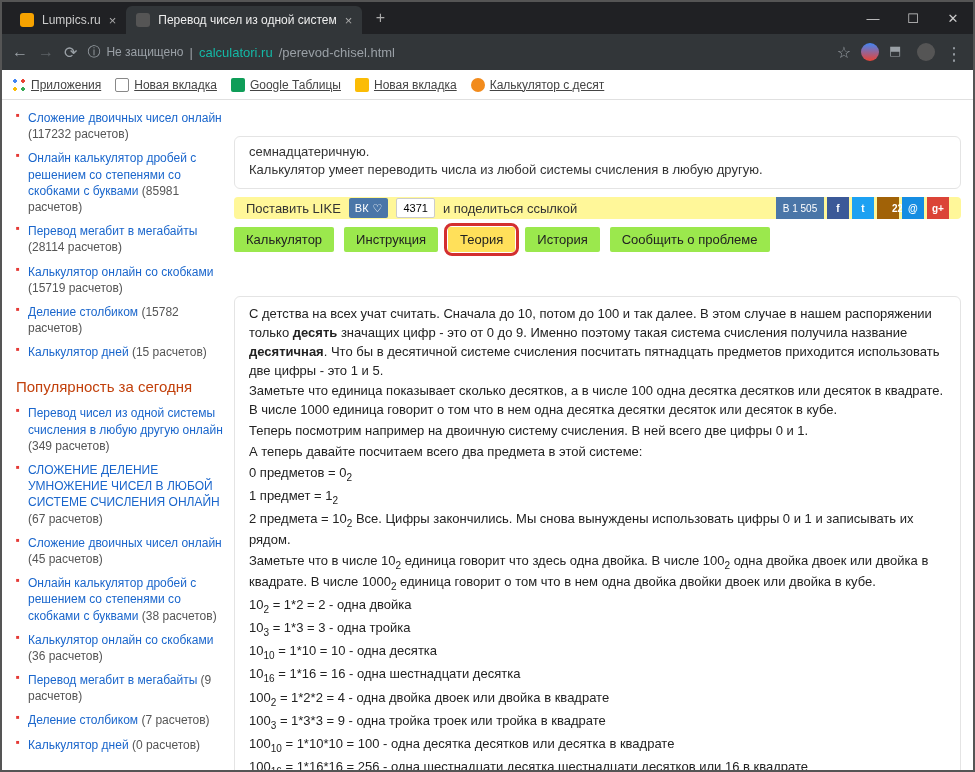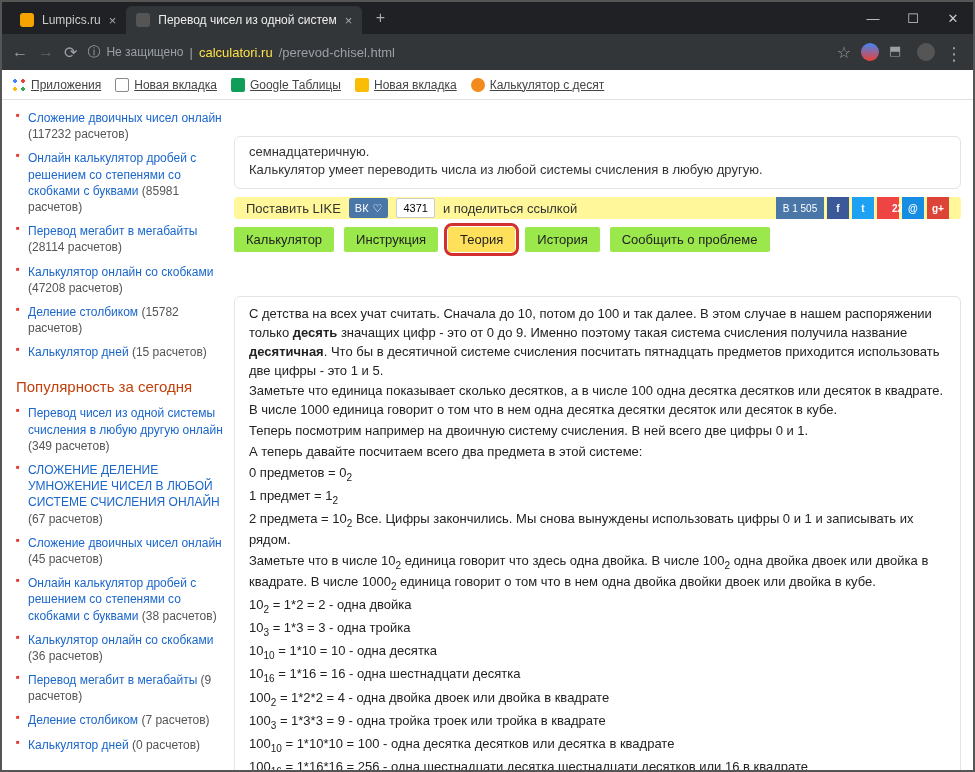--- a/index.html
+++ b/index.html
@@ -15,21 +15,21 @@
 .tab .fav-g { background: #555; }
 .tab .close { font-size: 13px; color: #aaa; }
 .newtab { width: 24px; height: 24px; color: #aaa; display: flex; align-items: center; justify-content: center; font-size: 16px; margin-left: 6px; }
 .winctrl { margin-left: auto; display: flex; }
 .winctrl div { width: 40px; height: 32px; color: #ccc; display: flex; align-items: center; justify-content: center; font-size: 13px; }
 
 .addrbar { height: 36px; background: #323639; display: flex; align-items: center; padding: 0 10px; gap: 10px; }
 .addrbar .navicon { color: #9aa0a6; font-size: 16px; }
 .url { flex: 1; display: flex; align-items: center; gap: 6px; color: #9aa0a6; font-size: 13px; }
 .url .secure { font-size: 12px; }
-.url .host { color: #fde047; }
+.url .host { color: #14b8a6; }
 .exticons { display: flex; gap: 10px; align-items: center; }
 .exticons span { width: 18px; height: 18px; border-radius: 50%; display: inline-block; }
 .avatar { background: #555; }
 .ext1 { background: linear-gradient(#4285f4,#ea4335); }
 .star { color: #9aa0a6; font-size: 16px; }
 
 .bmbar { height: 30px; background: #fff; border-bottom: 1px solid #e0e0e0; display: flex; align-items: center; padding: 0 10px; gap: 14px; font-size: 12px; color: #444; text-decoration: underline; }
 .bmbar .bm { display: flex; align-items: center; gap: 5px; }
 .bmicon { width: 14px; height: 14px; border-radius: 2px; display: inline-block; }
 .bm-apps { width:14px;height:14px;background:
@@ -55,21 +55,21 @@
 .main { flex: 1; padding: 0 12px 10px 0; display: flex; flex-direction: column; gap: 8px; overflow: hidden; }
 
 .card { background: #fff; border: 1px solid #e4e4e4; border-radius: 6px; padding: 6px 14px 10px; font-size: 13px; color: #333; line-height: 1.35; margin-top: 36px; }
 .likebar { background: #fff799; border-radius: 4px; height: 34px; display: flex; align-items: center; padding: 0 12px; gap: 8px; font-size: 13px; }
 .likebar .lb-text { color: #333; }
 .vkbtn { background: #4a76a8; color: #fff; height: 20px; border-radius: 2px; padding: 0 6px; display: flex; align-items: center; font-size: 11px; gap:4px; }
 .likecount { background: #fff; border: 1px solid #ccc; height: 20px; padding: 0 6px; display: flex; align-items: center; font-size: 11px; border-radius:2px; }
 .sharebtns { margin-left: auto; display: flex; gap: 3px; }
 .sb { width: 22px; height: 22px; color: #fff; font-size: 10px; display:flex;align-items:center;justify-content:center;font-weight:bold; }
 .sb.vk { width: 48px; background:#4a76a8; font-weight:normal; font-size:10px; }
-.sb.fb { background:#3b5998; } .sb.tw { background:#1da1f2; } .sb.ok { background:#ef4444;padding-left:19px; }
+.sb.fb { background:#3b5998; } .sb.tw { background:#1da1f2; } .sb.ok { background:#a16207;padding-left:19px; }
 .sb.mr { background:#168de2; } .sb.gp { background:#db4437; }
 
 .tabsrow { display: flex; gap: 10px; align-items: center; }
 .tabbtn { background: #9be84d; border: none; padding: 5px 12px; font-size: 13px; color: #222; border-radius: 2px; }
 .tabbtn.active { background: #ffe05a; }
 .highlight-ring { position: relative; }
 .highlight-ring::after { content:""; position:absolute; left:-4px; top:-4px; right:-4px; bottom:-4px; border: 3px solid #d32f2f; border-radius: 8px; }
 
 .theory { font-size: 13px; color: #222; line-height: 1.45; }
 .theory p { margin: 2px 0; }
@@ -143,21 +143,21 @@
         <span>Калькулятор с десят</span>
       </div>
   </div>
 
   <div class="page">
     <div class="sidebar">
       <ul class="side-list" id="side-top">
           <li><a href="#">Сложение двоичных чисел онлайн</a><span class="cnt"> (117232 расчетов)</span></li>
           <li><a href="#">Онлайн калькулятор дробей с решением со степенями со скобками с буквами</a><span class="cnt"> (85981 расчетов)</span></li>
           <li><a href="#">Перевод мегабит в мегабайты</a><span class="cnt"> (28114 расчетов)</span></li>
-          <li><a href="#">Калькулятор онлайн со скобками</a><span class="cnt"> (47208 расчетов)</span></li>
+          <li><a href="#">Калькулятор онлайн со скобками</a><span class="cnt"> (15719 расчетов)</span></li>
           <li><a href="#">Деление столбиком</a><span class="cnt"> (15782 расчетов)</span></li>
           <li><a href="#">Калькулятор дней</a><span class="cnt"> (15 расчетов)</span></li>
         </ul>
       <div class="side-section">Популярность за сегодня</div>
       <ul class="side-list" id="side-pop">
           <li><a href="#">Перевод чисел из одной системы счисления в любую другую онлайн</a><span class="cnt"> (349 расчетов)</span></li>
           <li><a href="#">СЛОЖЕНИЕ ДЕЛЕНИЕ УМНОЖЕНИЕ ЧИСЕЛ В ЛЮБОЙ СИСТЕМЕ СЧИСЛЕНИЯ ОНЛАЙН</a><span class="cnt"> (67 расчетов)</span></li>
           <li><a href="#">Сложение двоичных чисел онлайн</a><span class="cnt"> (45 расчетов)</span></li>
           <li><a href="#">Онлайн калькулятор дробей с решением со степенями со скобками с буквами</a><span class="cnt"> (38 расчетов)</span></li>
           <li><a href="#">Калькулятор онлайн со скобками</a><span class="cnt"> (36 расчетов)</span></li>

